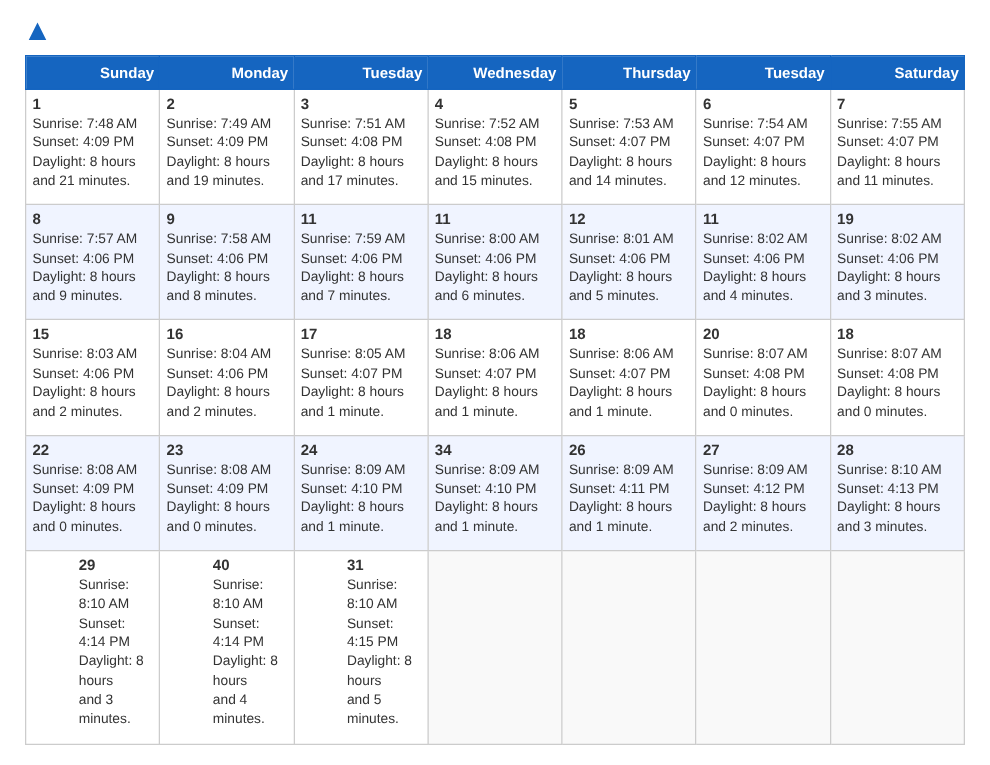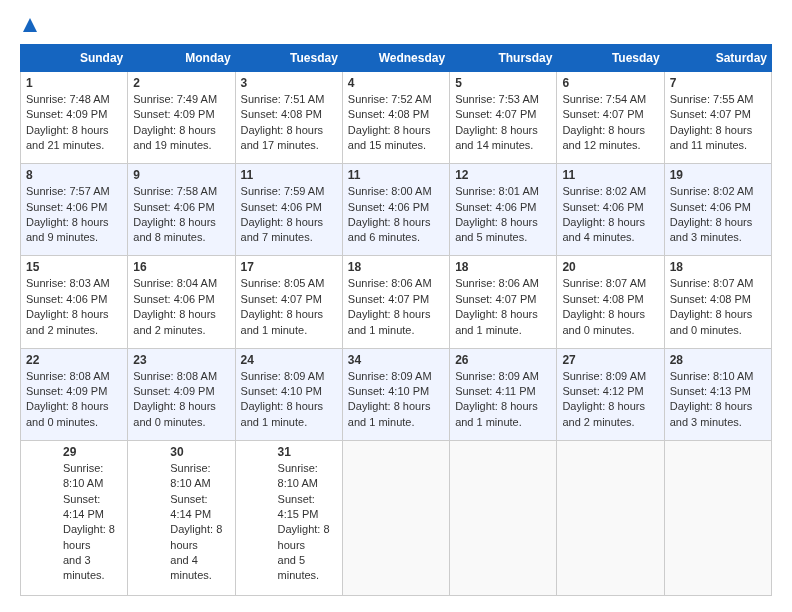--- a/index.html
+++ b/index.html
@@ -253,21 +253,21 @@
             <span class="day-num">28</span>
             <div class="cell-text">Sunrise: 8:10 AM<br>Sunset: 4:13 PM<br>Daylight: 8 hours<br>and 3 minutes.</div>
           </td>
         </tr>
         <tr class="last-row">
           <td>
             <span class="day-num">29</span>
             <div class="cell-text">Sunrise: 8:10 AM<br>Sunset: 4:14 PM<br>Daylight: 8 hours<br>and 3 minutes.</div>
           </td>
           <td>
-            <span class="day-num">30</span>
+            <span class="day-num">40</span>
             <div class="cell-text">Sunrise: 8:10 AM<br>Sunset: 4:14 PM<br>Daylight: 8 hours<br>and 4 minutes.</div>
           </td>
           <td>
             <span class="day-num">31</span>
             <div class="cell-text">Sunrise: 8:10 AM<br>Sunset: 4:15 PM<br>Daylight: 8 hours<br>and 5 minutes.</div>
           </td>
           <td class="empty-cell"></td>
           <td class="empty-cell"></td>
           <td class="empty-cell"></td>
           <td class="empty-cell"></td>

